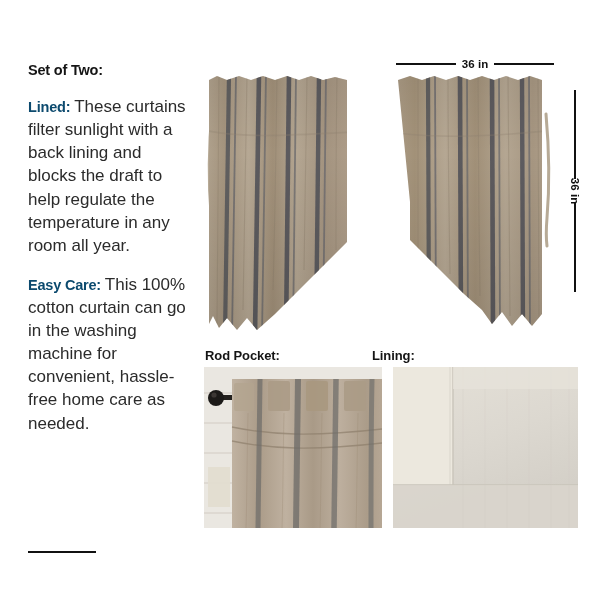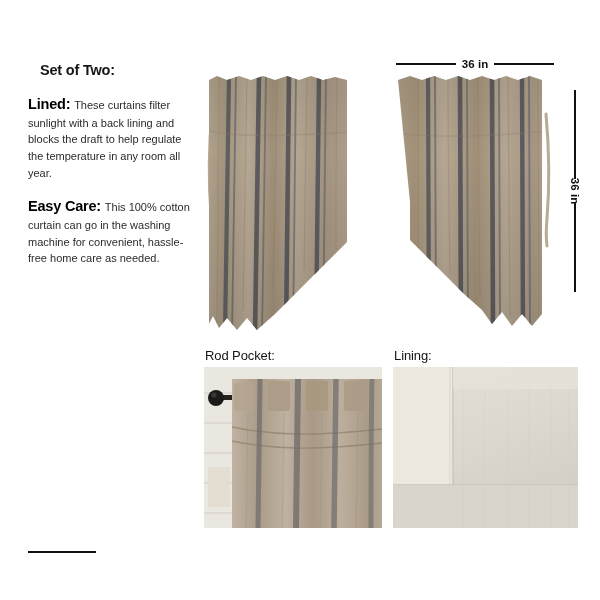--- a/index.html
+++ b/index.html
@@ -26,36 +26,36 @@
   }
   .block { margin-bottom: 16px; }
   .block:last-child { margin-bottom: 16px; }
 
   .heading {
     font-size: 14.5px;
     font-weight: bold;
     line-height: 1.18;
     letter-spacing: -0.2px;
     color: #151515;
-    margin: 0 0 2px 12px;
+    margin: 0 0 2px 0;
   }
   .body-text {
     font-size: 12.2px;
     line-height: 1.36;
     color: #2b2b2b;
     margin: 0;
   }
   .inline-heading {
     font-size: 14.5px;
     font-weight: bold;
     letter-spacing: -0.2px;
-    color: #000000;
+    color: #0c4a6e;
   }
   .inline-body {
-    font-size: 11px;
+    font-size: 17px;
     line-height: 1.36;
     color: #2b2b2b;
   }
   .rule {
     position: absolute;
     left: 28px;
     top: 551px;
     width: 68px;
     height: 2px;
     background: #111111;
@@ -117,26 +117,26 @@
   }
   #swag-left  { left: 203px; width: 152px; height: 262px; }
   #swag-right { left: 388px; width: 168px; height: 262px; }
 
   .swag-svg { display: block; width: 100%; height: 100%; }
 
   
   .panel-label {
     position: absolute;
     font-size: 13px;
-    font-weight: normal;
+    font-weight: bold;
     color: #141414;
     letter-spacing: -0.1px;
   }
   #label-rod-pocket { left: 205px; top: 348px; }
-  #label-lining     { left: 394px; top: 348px; }
+  #label-lining     { left: 372px; top: 348px; }
 
   .photo {
     position: absolute;
     top: 367px;
     height: 161px;
     overflow: hidden;
   }
   #photo-rod-pocket { left: 204px; width: 178px; }
   #photo-lining     { left: 393px; width: 185px; }
   .photo-svg { display: block; width: 100%; height: 100%; }

